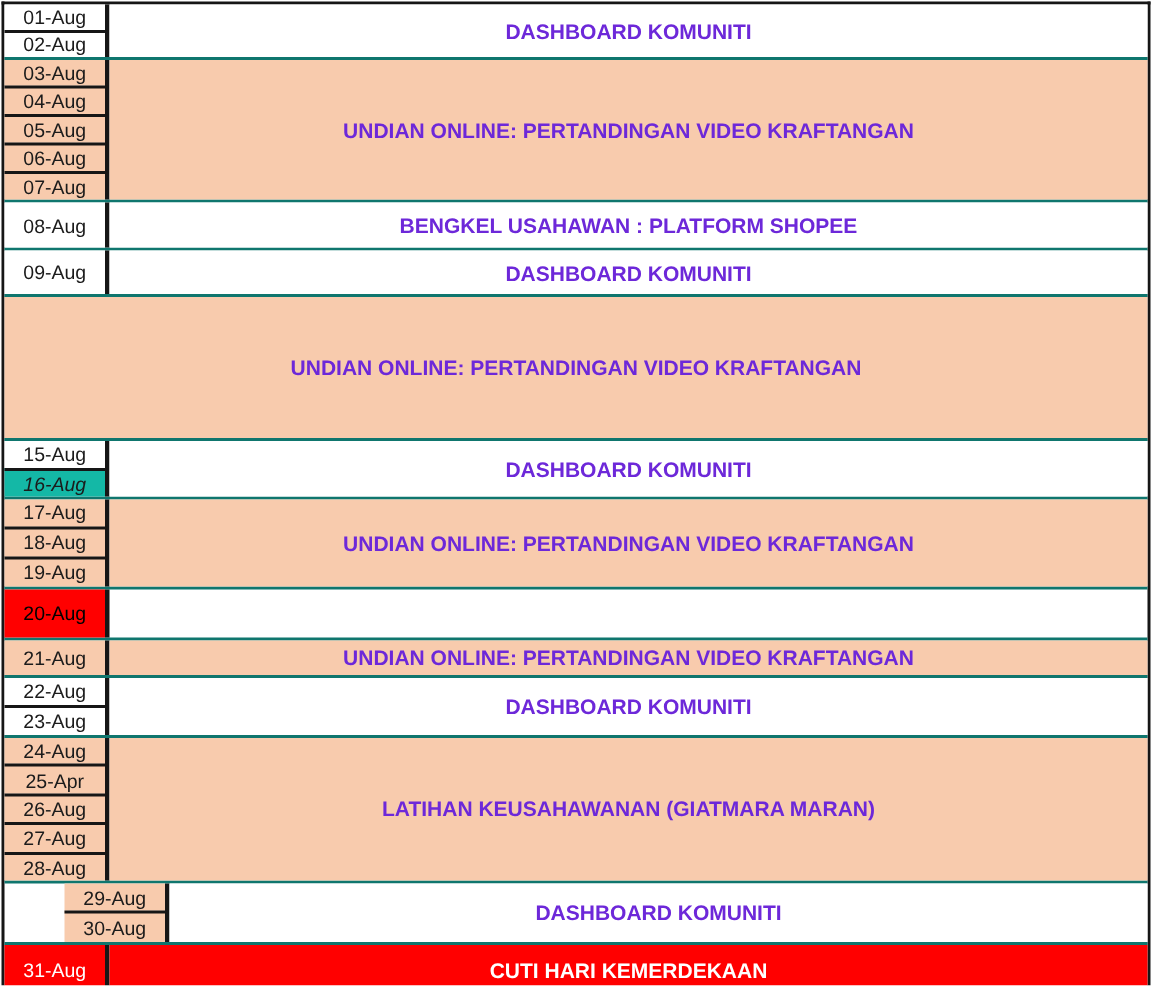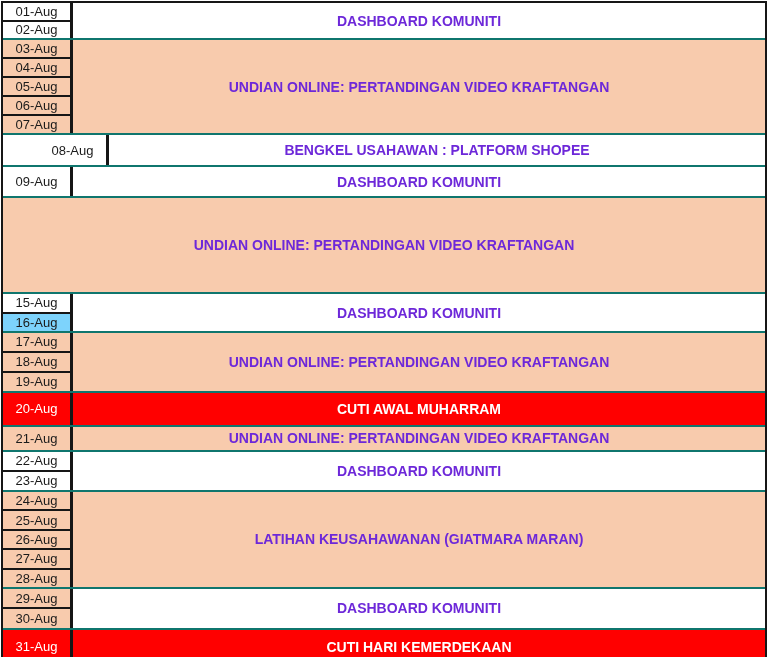--- a/index.html
+++ b/index.html
@@ -95,21 +95,21 @@
             <span>06-Aug</span>
           </div>
           <div class="date-cell" style="background: rgb(248, 203, 173);">
             <span>07-Aug</span>
           </div>
         </div>
         <div class="event-cell" style="background: rgb(248, 203, 173);">
           <span>UNDIAN ONLINE: PERTANDINGAN VIDEO KRAFTANGAN</span>
         </div>
       </div>
-      <div class="block" style="height: 30px; padding-left: 36px;">
+      <div class="block" style="height: 30px;">
         <div class="dates-col">
           <div class="date-cell" style="background: rgb(255, 255, 255);">
             <span>08-Aug</span>
           </div>
         </div>
         <div class="event-cell" style="background: rgb(255, 255, 255);">
           <span>BENGKEL USAHAWAN : PLATFORM SHOPEE</span>
         </div>
       </div>
       <div class="block" style="height: 29px;">
@@ -125,21 +125,21 @@
       <div class="block" style="height: 94px;">
         <div class="event-cell" style="background: rgb(248, 203, 173);">
           <span>UNDIAN ONLINE: PERTANDINGAN VIDEO KRAFTANGAN</span>
         </div>
       </div>
       <div class="block" style="height: 37px;">
         <div class="dates-col">
           <div class="date-cell" style="background: rgb(255, 255, 255);">
             <span>15-Aug</span>
           </div>
-          <div class="date-cell" style="background: #7dd3fc;">
+          <div class="date-cell" style="background: #14b8a6; font-style: italic;">
             <span>16-Aug</span>
           </div>
         </div>
         <div class="event-cell" style="background: rgb(255, 255, 255);">
           <span>DASHBOARD KOMUNITI</span>
         </div>
       </div>
       <div class="block" style="height: 57.9px;">
         <div class="dates-col">
           <div class="date-cell" style="background: rgb(248, 203, 173);">
@@ -151,27 +151,24 @@
           <div class="date-cell" style="background: rgb(248, 203, 173);">
             <span>19-Aug</span>
           </div>
         </div>
         <div class="event-cell" style="background: rgb(248, 203, 173);">
           <span>UNDIAN ONLINE: PERTANDINGAN VIDEO KRAFTANGAN</span>
         </div>
       </div>
       <div class="block" style="height: 32px;">
         <div class="dates-col">
-          <div class="date-cell" style="background: rgb(255, 0, 0); color: #ffffff;">
+          <div class="date-cell" style="background: rgb(255, 0, 0); color: #000000;">
             <span>20-Aug</span>
           </div>
         </div>
-        <div class="event-cell" style="background: rgb(255, 0, 0); color: rgb(255, 255, 255);">
-          <span>CUTI AWAL MUHARRAM</span>
-        </div>
       </div>
       <div class="block" style="height: 23px;">
         <div class="dates-col">
           <div class="date-cell" style="background: rgb(248, 203, 173);">
             <span>21-Aug</span>
           </div>
         </div>
         <div class="event-cell" style="background: rgb(248, 203, 173);">
           <span>UNDIAN ONLINE: PERTANDINGAN VIDEO KRAFTANGAN</span>
         </div>
@@ -188,37 +185,37 @@
         <div class="event-cell" style="background: rgb(255, 255, 255);">
           <span>DASHBOARD KOMUNITI</span>
         </div>
       </div>
       <div class="block" style="height: 95px;">
         <div class="dates-col">
           <div class="date-cell" style="background: rgb(248, 203, 173);">
             <span>24-Aug</span>
           </div>
           <div class="date-cell" style="background: rgb(248, 203, 173);">
-            <span>25-Aug</span>
+            <span>25-Apr</span>
           </div>
           <div class="date-cell" style="background: rgb(248, 203, 173);">
             <span>26-Aug</span>
           </div>
           <div class="date-cell" style="background: rgb(248, 203, 173);">
             <span>27-Aug</span>
           </div>
           <div class="date-cell" style="background: rgb(248, 203, 173);">
             <span>28-Aug</span>
           </div>
         </div>
         <div class="event-cell" style="background: rgb(248, 203, 173);">
           <span>LATIHAN KEUSAHAWANAN (GIATMARA MARAN)</span>
         </div>
       </div>
-      <div class="block" style="height: 39px;">
+      <div class="block" style="height: 39px; padding-left: 40px;">
         <div class="dates-col">
           <div class="date-cell" style="background: rgb(248, 203, 173);">
             <span>29-Aug</span>
           </div>
           <div class="date-cell" style="background: rgb(248, 203, 173);">
             <span>30-Aug</span>
           </div>
         </div>
         <div class="event-cell" style="background: rgb(255, 255, 255);">
           <span>DASHBOARD KOMUNITI</span>

